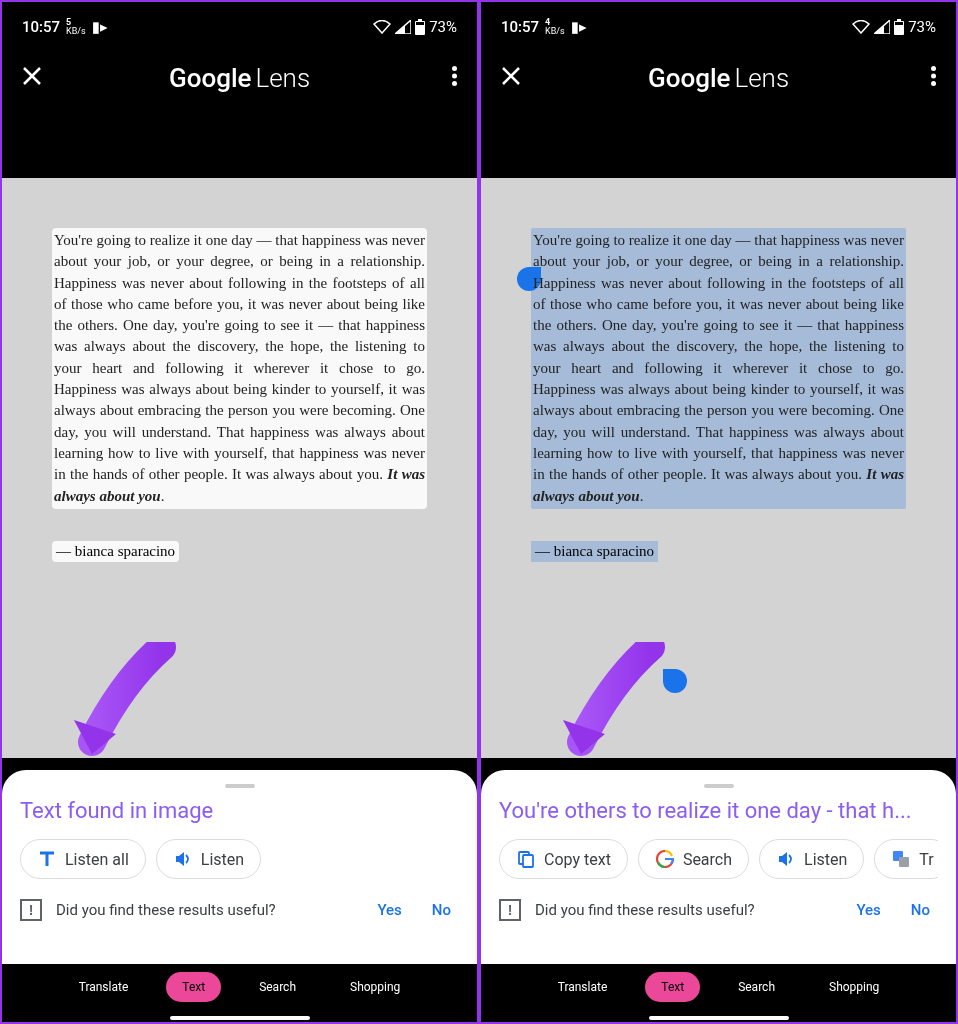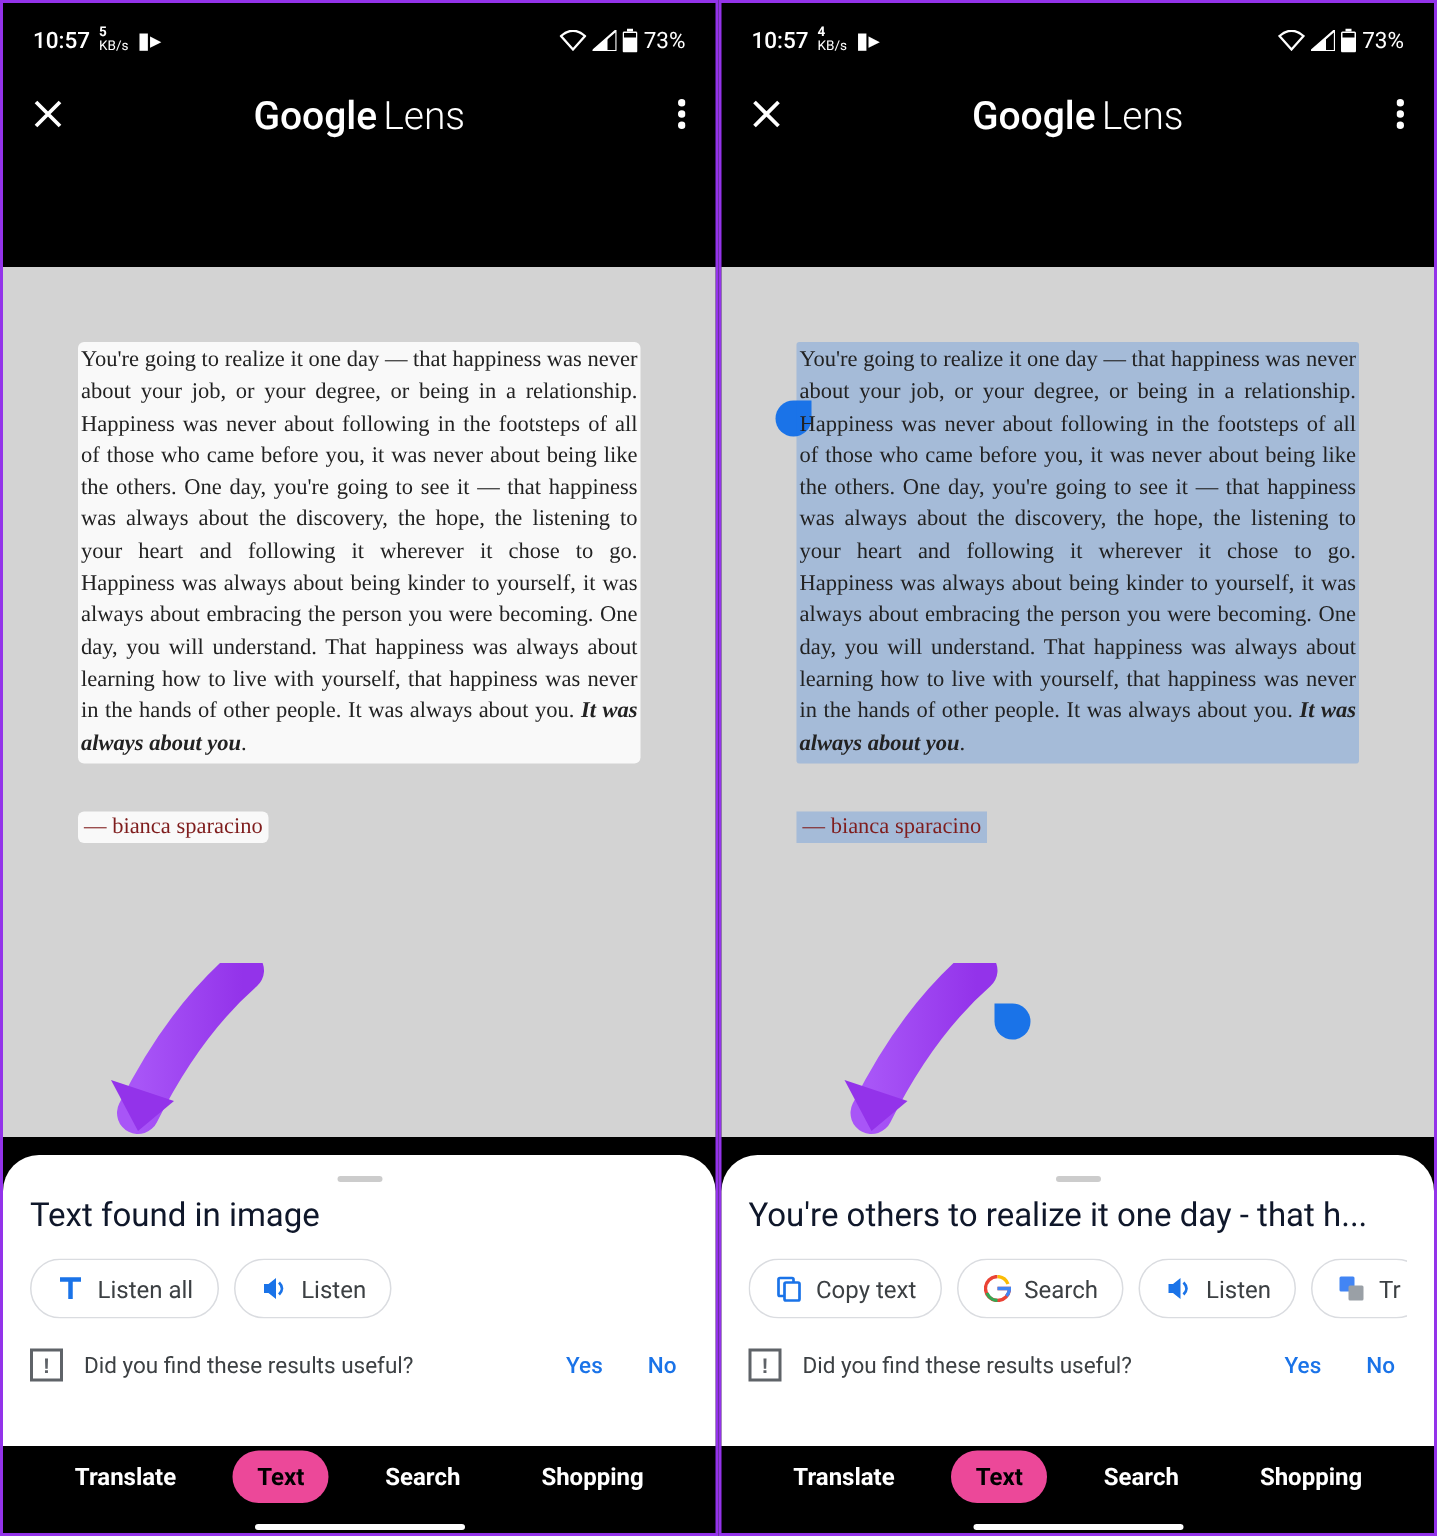--- a/index.html
+++ b/index.html
@@ -15,38 +15,38 @@
   .header { display: flex; align-items: center; justify-content: space-between; padding: 12px 20px; height: 60px; }
   .close-btn { color: #fff; font-size: 24px; width: 28px; }
   .title { color: #fff; font-size: 26px; display: flex; align-items: center; gap: 4px; }
   .title .g { font-weight: 500; }
   .title .lens { font-weight: 300; }
   .menu-btn { color: #fff; font-size: 20px; width: 28px; text-align: right; }
   .image-area { background: #d3d3d3; height: 580px; margin-top: 70px; position: relative; padding: 50px 50px 20px; overflow: hidden; }
   .quote-box { font-family: Georgia, 'Times New Roman', serif; font-size: 15px; line-height: 1.42; color: #222; text-align: justify; position: relative; }
   .quote-box.hl { background: rgba(26,115,232,0.25); padding: 2px; border-radius: 2px; }
   .quote-box.nhl { background: rgba(255,255,255,0.85); padding: 2px; border-radius: 4px; }
-  .author { margin-top: 32px; color: #7f1d1d; font-family: Georgia, serif; font-size: 15px; display: inline-block; }
+  .author { margin-top: 32px; color: #000000; font-family: Georgia, serif; font-size: 15px; display: inline-block; }
   .author.hl { background: rgba(26,115,232,0.25); padding: 2px 4px; }
   .author.nhl { background: rgba(255,255,255,0.85); padding: 2px 4px; border-radius: 4px; }
   .sel-handle { width: 24px; height: 24px; background: #1a73e8; position: absolute; }
   .sel-handle.start { border-radius: 50% 0 50% 50%; left: 36px; top: 89px; }
   .sel-handle.end { border-radius: 0 50% 50% 50%; left: 182px; bottom: 65px; }
   .bottom-sheet { position: absolute; bottom: 58px; left: 0; right: 0; background: #fff; border-radius: 24px 24px 0 0; padding: 14px 18px 20px; height: 194px; }
   .drag-handle { width: 30px; height: 4px; background: #ccc; border-radius: 2px; margin: 0 auto 10px; }
-  .sheet-title { font-size: 22px; color: #0f172a; margin-bottom: 16px; white-space: nowrap; overflow: hidden; text-overflow: ellipsis; }
+  .sheet-title { font-size: 22px; color: #8b5cf6; margin-bottom: 16px; white-space: nowrap; overflow: hidden; text-overflow: ellipsis; }
   .chip-row { display: flex; gap: 10px; margin-bottom: 20px; overflow: hidden; white-space: nowrap; }
   .chip { display: inline-flex; align-items: center; gap: 8px; border: 1px solid #dadce0; border-radius: 22px; padding: 9px 16px; font-size: 16px; color: #3c4043; flex-shrink: 0; }
   .chip-icon { width: 20px; height: 20px; display: inline-flex; align-items: center; justify-content: center; }
   .feedback-row { display: flex; align-items: center; gap: 14px; }
   .fb-icon { border: 2px solid #5f6368; width: 22px; height: 22px; display: flex; align-items: center; justify-content: center; color: #5f6368; font-weight: bold; font-size: 14px; font-family: Arial; }
   .fb-text { flex: 1; font-size: 15px; color: #3c4043; }
   .fb-yes, .fb-no { color: #1a73e8; font-size: 15px; font-weight: 500; padding: 0 8px; }
   .mode-bar { position: absolute; bottom: 12px; left: 0; right: 0; display: flex; justify-content: center; gap: 22px; align-items: center; padding: 8px 0; }
-  .mode-item { color: #fff; font-size: 16px; font-weight: 700; padding: 8px 16px; }
+  .mode-item { color: #fff; font-size: 12px; font-weight: 400; padding: 8px 16px; }
   .mode-item.active { background: #ec4899; color: #000; border-radius: 20px; }
   .nav-bar { position: absolute; bottom: 2px; left: 50%; transform: translateX(-50%); width: 140px; height: 4px; background: #fff; border-radius: 2px; }
   .arrow { position: absolute; width: 120px; height: 120px; pointer-events: none; }
   .arrow1 { left: 60px; top: 640px; }
   .arrow2 { left: 70px; top: 640px; }
   .italic-end { font-style: italic; font-weight: bold; }
 </style>
 </head>
 <body>
 

